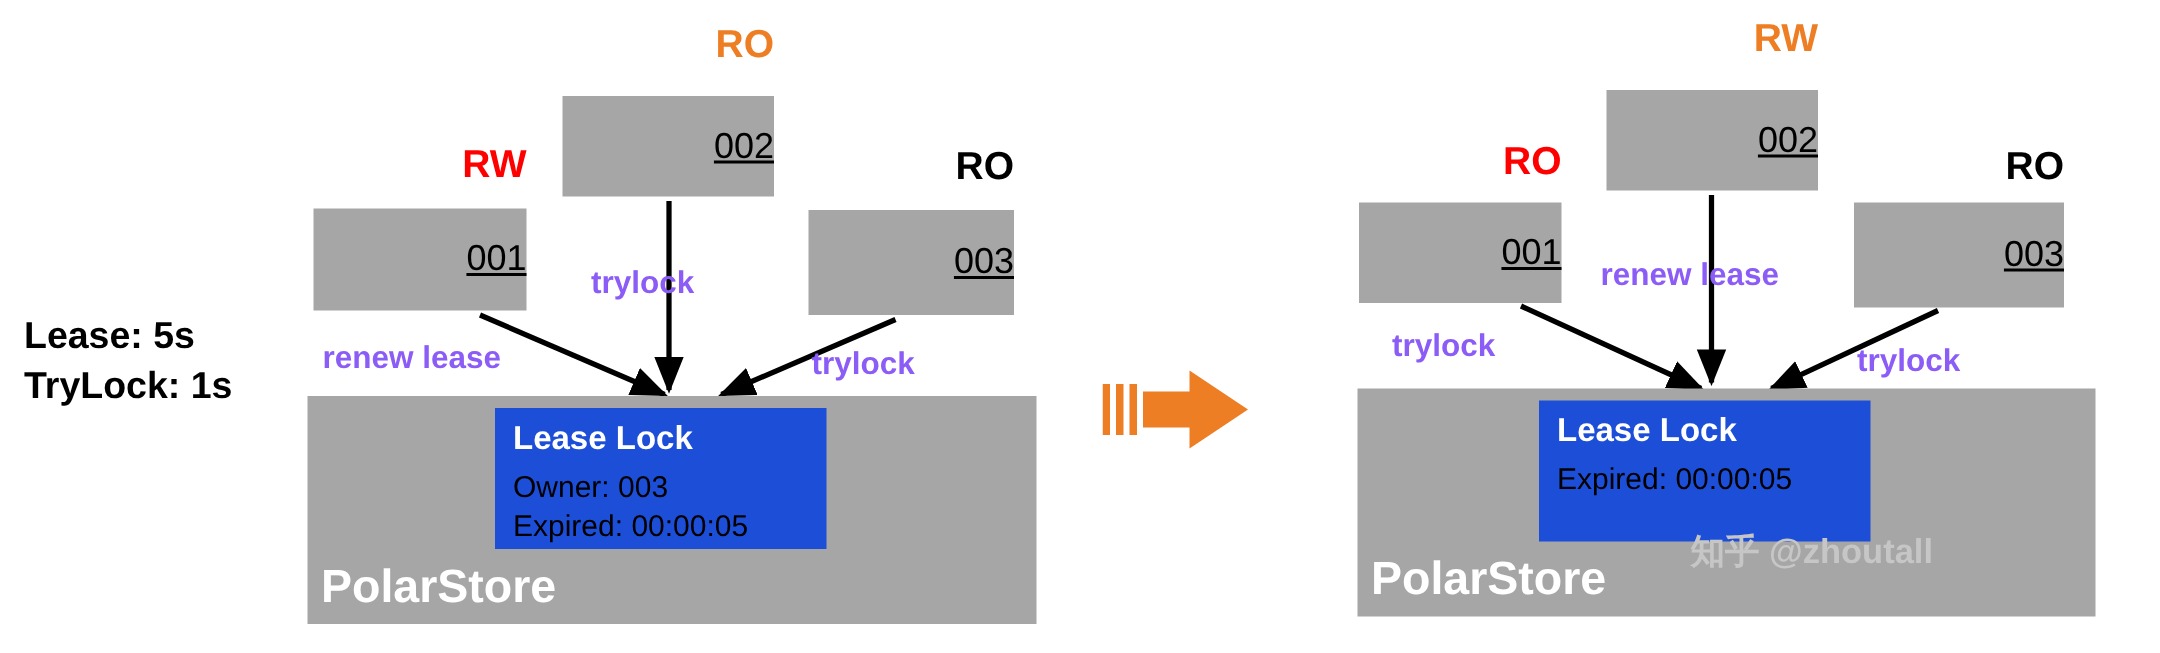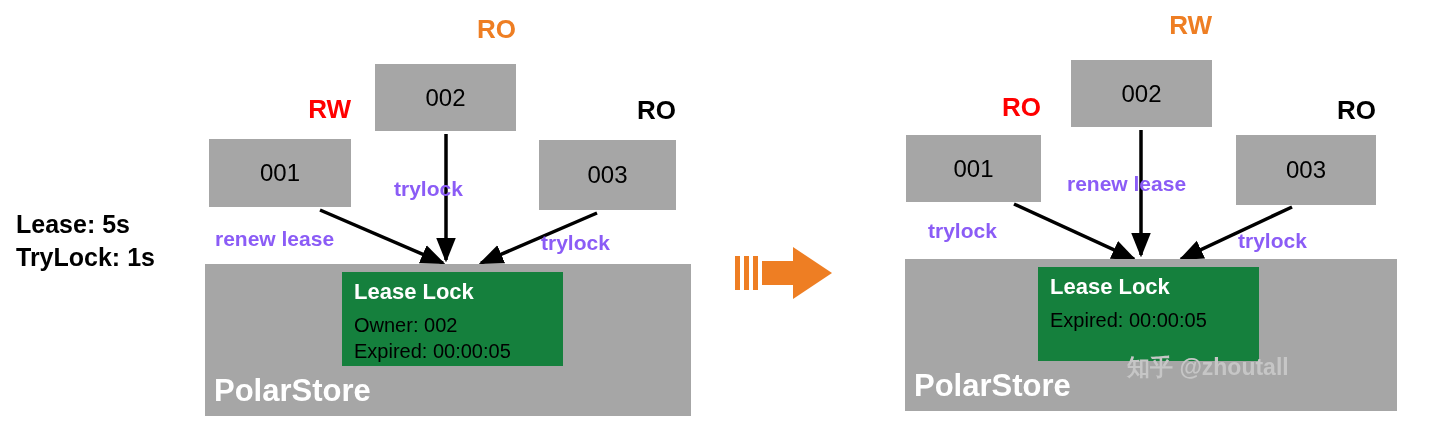--- a/index.html
+++ b/index.html
@@ -16,34 +16,35 @@
   }
   .role {
     position:absolute; font-weight:bold; font-size:26px; text-align:right;
     white-space:nowrap;
   }
   .role.red    { color:#ff0000; }
   .role.orange { color:#ee7e23; }
   .role.black  { color:#000000; }
   .node {
     position:absolute; background:#a6a6a6; color:#000;
-    display:flex; align-items:center; justify-content:center;
+    display:flex; align-items:center; justify-content:flex-end;
     font-size:24px;
+    text-decoration:underline;
   }
   .edge-label {
     position:absolute; font-weight:bold; font-size:21px; color:#8b5cf6;
     white-space:nowrap;
   }
   .store { position:absolute; background:#a6a6a6; }
   .store-name {
     position:absolute; left:9px; bottom:7px;
     color:#ffffff; font-weight:bold; font-size:31px;
   }
   .lock {
-    position:absolute; background:#15803d; padding:7px 12px;margin-left:12px;
+    position:absolute; background:#1d4ed8; padding:7px 12px;
   }
   .lock-title { color:#ffffff; font-weight:bold; font-size:22px; margin-bottom:7px; }
   .lock-line  { color:#000000; font-size:20px; line-height:1.3; }
   .arrows { position:absolute; left:0; top:0; pointer-events:none; }
   .big-arrow { position:absolute; left:735px; top:244px; }
   .watermark {
     position:absolute; left:1127px; top:352px;
     font-size:23px; font-weight:bold; color:#c6c6c6;
     white-space:nowrap;
   }
@@ -85,21 +86,21 @@
   <span>003</span>
 </div>
 
 <div class="edge-label" style="left:215px; top:227px">renew lease</div>
 <div class="edge-label" style="left:394px; top:177px">trylock</div>
 <div class="edge-label" style="left:541px; top:231px">trylock</div>
 
 <div class="store" style="left:205px; top:264px; width:486px; height:152px">
   <div class="lock" style="left:125px; top:8px; width:221px; height:94px">
     <div class="lock-title">Lease Lock</div>
-    <div class="lock-line">Owner: 002</div>
+    <div class="lock-line">Owner: 003</div>
     <div class="lock-line">Expired: 00:00:05</div>
   </div>
   <div class="store-name">PolarStore</div>
 </div>
 
 <svg class="big-arrow" width="100" height="58" viewBox="0 0 100 58">
   <g fill="#ee7e23">
     <rect x="0" y="12" width="5" height="34"></rect>
     <rect x="9" y="12" width="5" height="34"></rect>
     <rect x="18" y="12" width="5" height="34"></rect>

